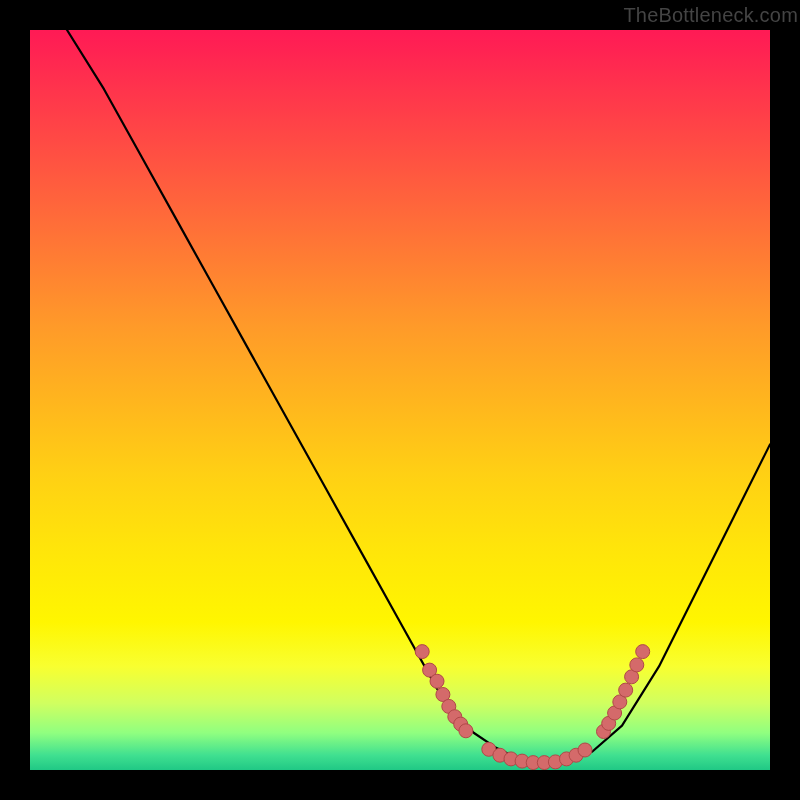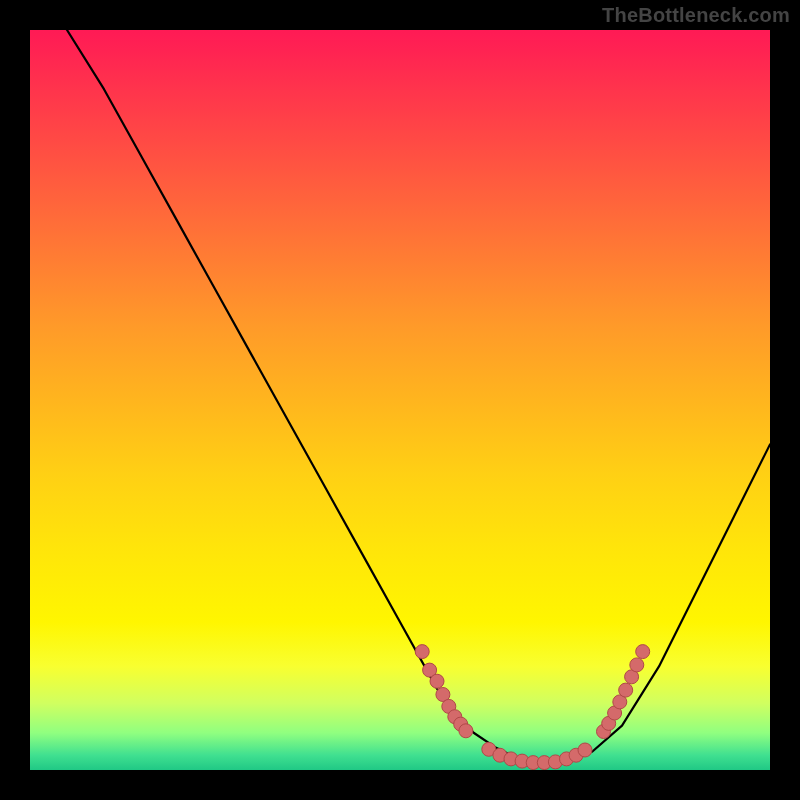--- a/index.html
+++ b/index.html
@@ -7,24 +7,24 @@
     width: 800px;
     height: 800px;
     background: #000;
     position: relative;
     font-family: Arial, Helvetica, sans-serif;
     overflow: hidden;
   }
   .watermark {
     position: absolute;
     top: 4px;
-    right: 10px;
+    right: 2px;
     color: #444;
     font-size: 20px;
-    font-weight: 700;
+    font-weight: 400;
     z-index: 10;
     letter-spacing: 0.2px;
   }
   .plot-area {
     position: absolute;
     left: 30px;
     top: 30px;
     width: 740px;
     height: 740px;
     overflow: hidden;

